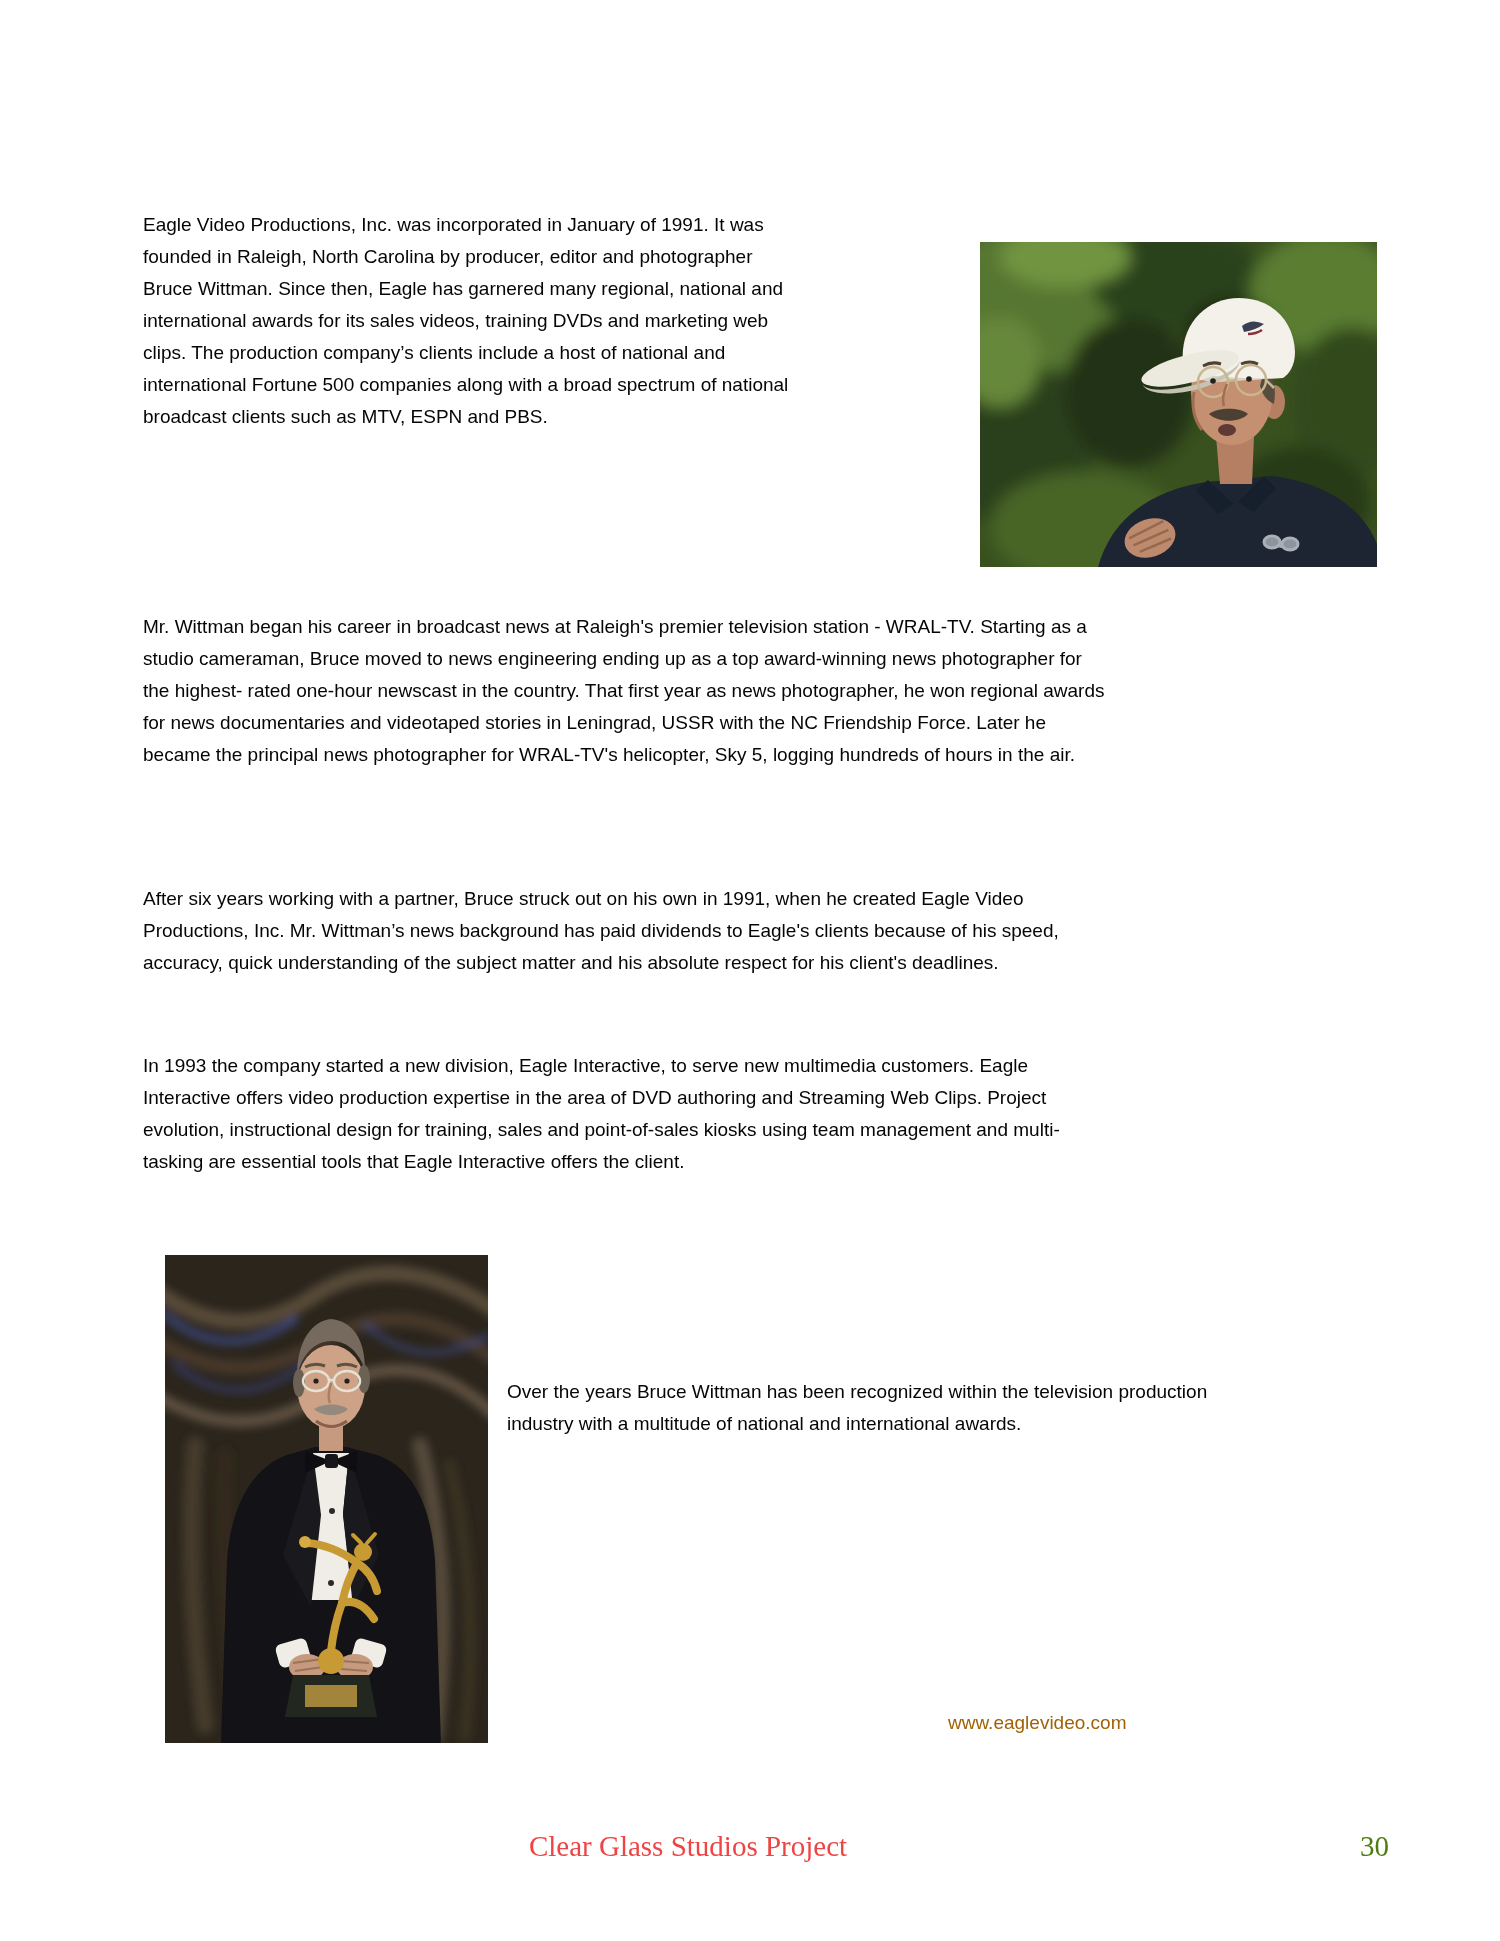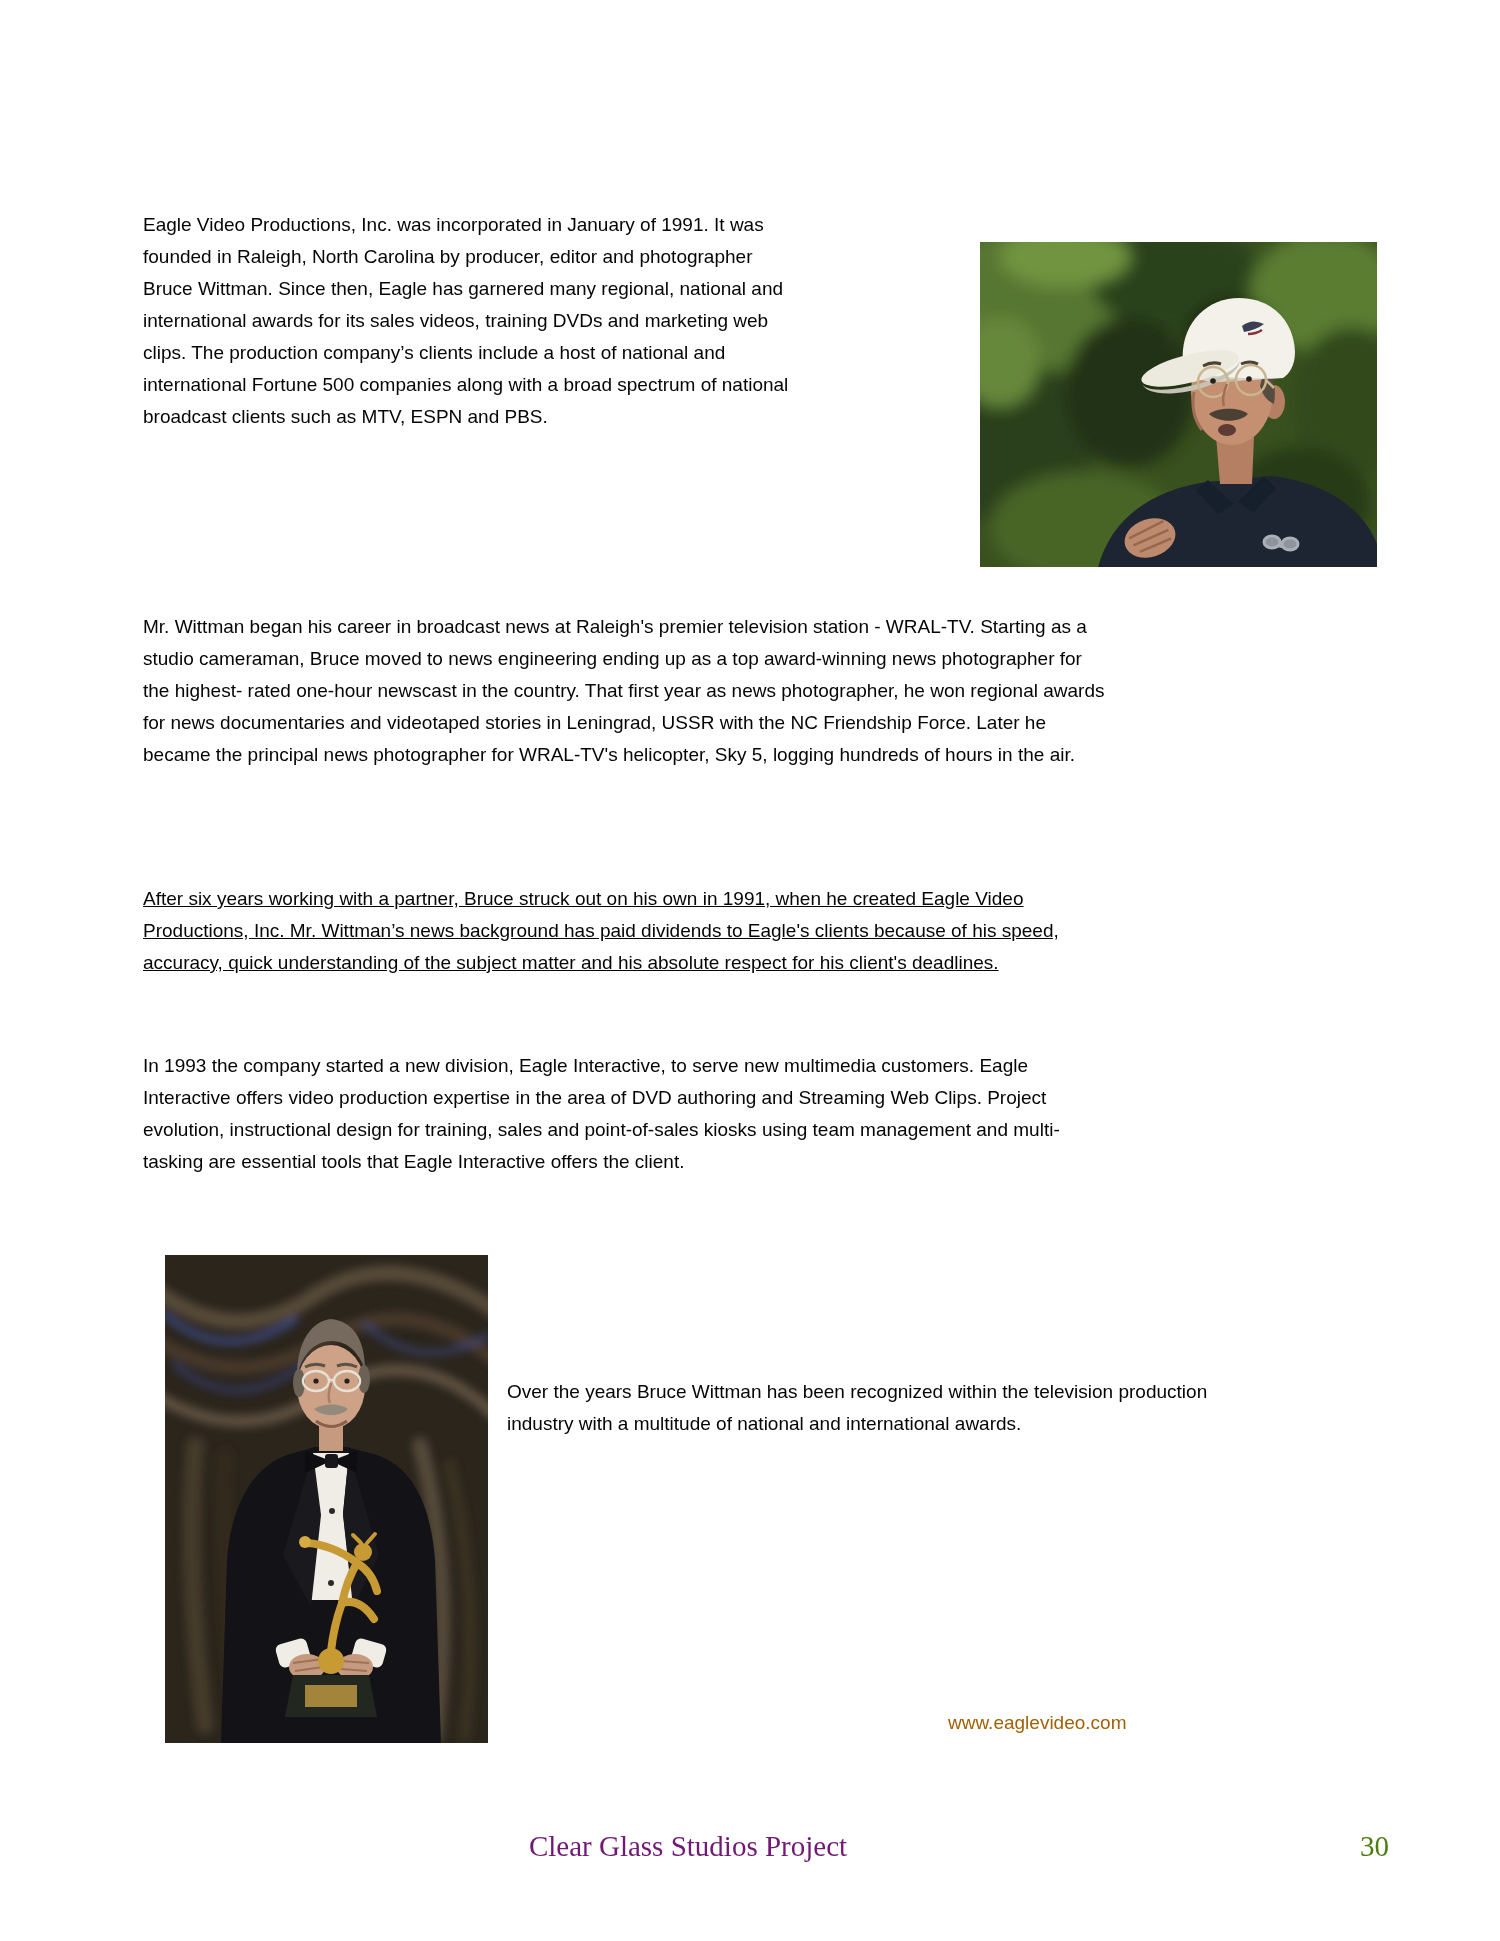--- a/index.html
+++ b/index.html
@@ -14,33 +14,33 @@
   }
   .doc-title .squeeze {
     display:inline-block; transform:scaleX(0.67); transform-origin:center;
   }
   .para {
     position:absolute; font-size:19px; line-height:32px; color:#050505;
     text-align:left;
   }
   #p1 { left:143px; top:190px;  width:655px; }
   #p2 { left:143px; top:592px;  width:968px; }
-  #p3 { left:143px; top:864px;  width:968px;text-decoration:underline; }
+  #p3 { left:143px; top:864px;  width:968px; }
   #p4 { left:143px; top:1031px; width:968px; }
   #p5 { left:507px; top:1340px; width:705px;margin-top:36px; }
   #p6 { left:507px; top:1482px; width:705px; }
   .photo { position:absolute; display:block; }
   #photo-top    { left:980px; top:242px;  width:397px; height:325px; }
   #photo-bottom { left:165px; top:1255px; width:323px; height:488px; }
   .website {
     position:absolute; left:948px; top:1712px; font-size:19px; color:#a16207;
   }
   .footer-center {
     position:absolute; left:143px; top:1830px; width:1090px; text-align:center;
-    font-family:"Liberation Serif", serif; font-size:29px; color:#701a75;
+    font-family:"Liberation Serif", serif; font-size:29px; color:#ef4444;
   }
   .footer-page {
     position:absolute; left:1360px; top:1830px;
     font-family:"Liberation Serif", serif; font-size:29px; color:#4d7c0f;
   }
 </style>
 </head>
 <body>
 
 <div class="page">

